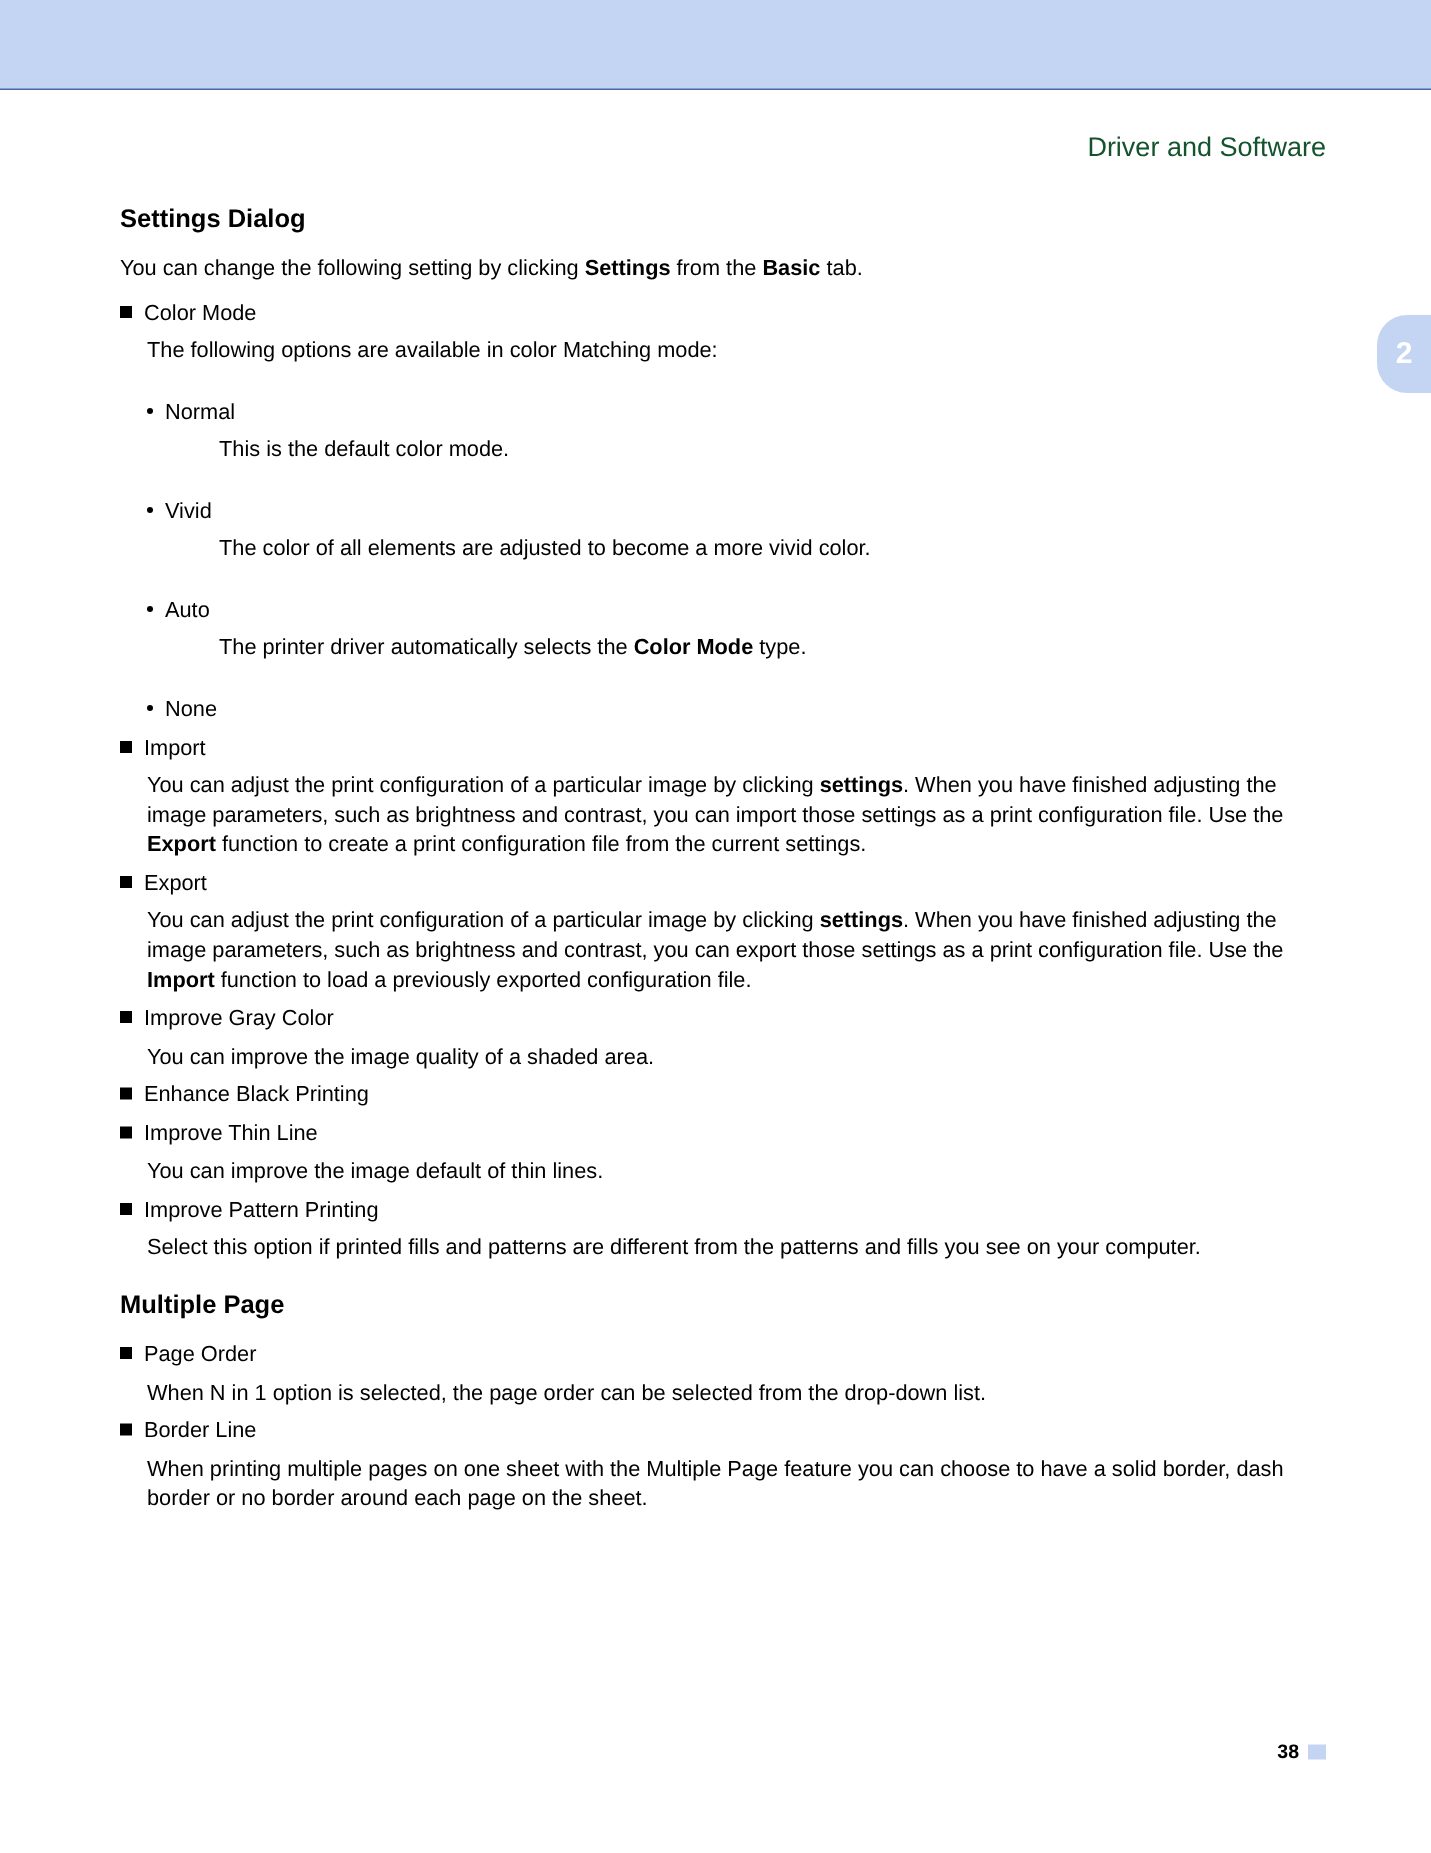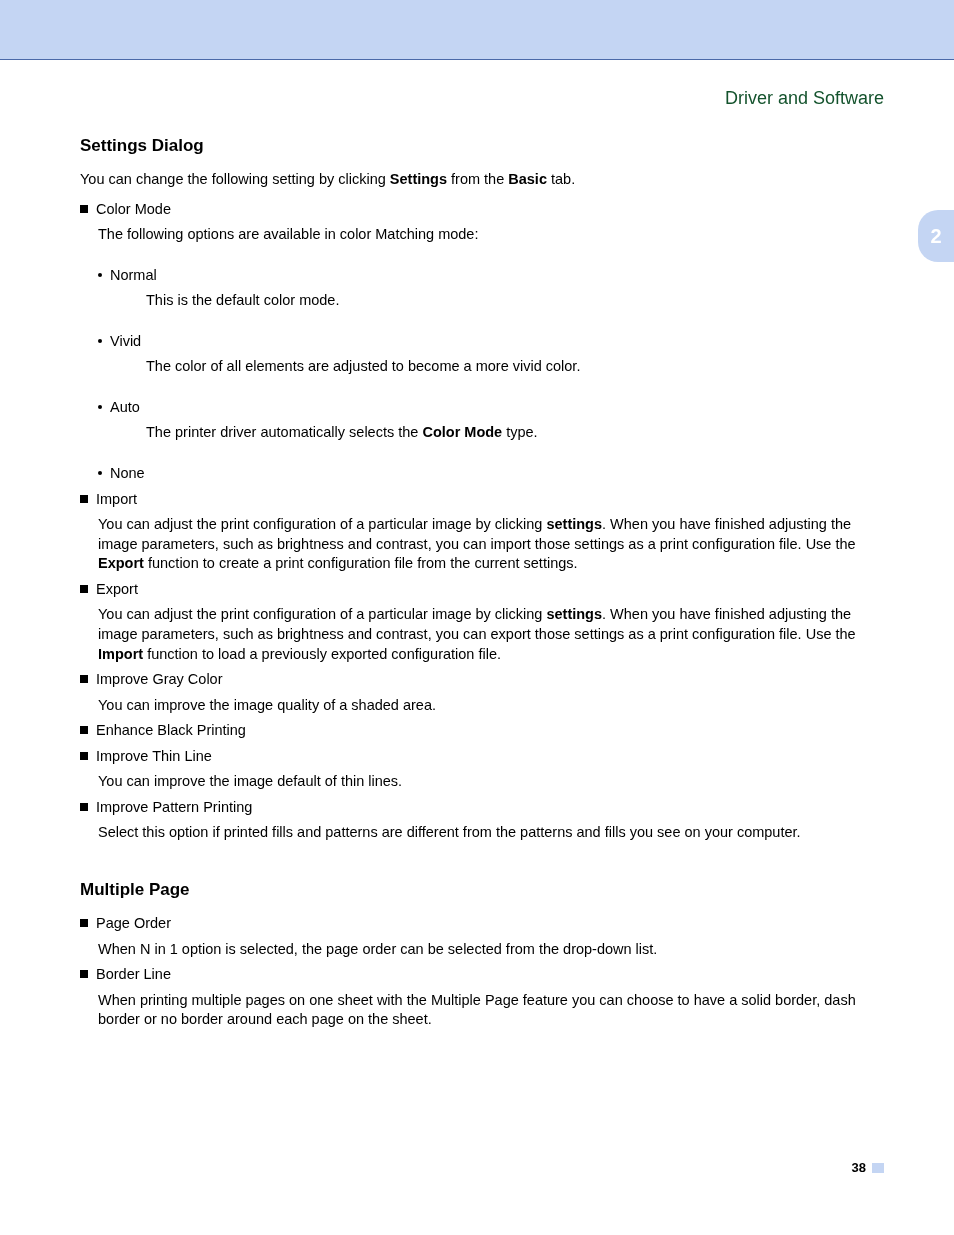--- a/index.html
+++ b/index.html
@@ -9,21 +9,21 @@
   .side-tab { position: absolute; right: 0; top: 210px; width: 36px; height: 52px; background: #c4d5f3; border-top-left-radius: 20px; border-bottom-left-radius: 20px; color: #fff; font-weight: bold; font-size: 20px; text-align: center; line-height: 52px; }
   .content { position: absolute; top: 135px; left: 80px; width: 800px; font-size: 14.5px; line-height: 1.35; }
   .h2 { font-size: 17px; font-weight: bold; margin-bottom: 12px; }
   .intro { margin-bottom: 10px; }
   .sq { display: inline-block; width: 8px; height: 8px; background: #000; margin-right: 8px; vertical-align: 1px; }
   .sq-item { margin-top: 6px; margin-bottom: 6px; }
   .sq-body { margin-left: 18px; margin-top: 6px; margin-bottom: 6px; }
   .dot-item { margin-left: 18px; margin-top: 21px; }
   .dot { display: inline-block; width: 4px; height: 4px; background: #000; border-radius: 50%; vertical-align: 3px; margin-right: 8px; }
   .dot-body { margin-left: 66px; margin-top: 6px; margin-bottom: 6px; }
-  .section2 { margin-top: 36px; }
+  .section2 { margin-top: 16px; }
   .page-num { position: absolute; bottom: 60px; right: 70px; font-size: 13px; font-weight: bold; margin-top: 30px; }
   .page-num-bar { display:inline-block; width: 12px; height: 10px; background:#c4d5f3; margin-left:6px; vertical-align: -1px;}
   b { font-weight: bold; text-align: center; }
 </style>
 </head>
 <body>
 
 <div class="topbar"></div>
 <div class="header-text">Driver and Software</div>
 <div class="side-tab">2</div>

